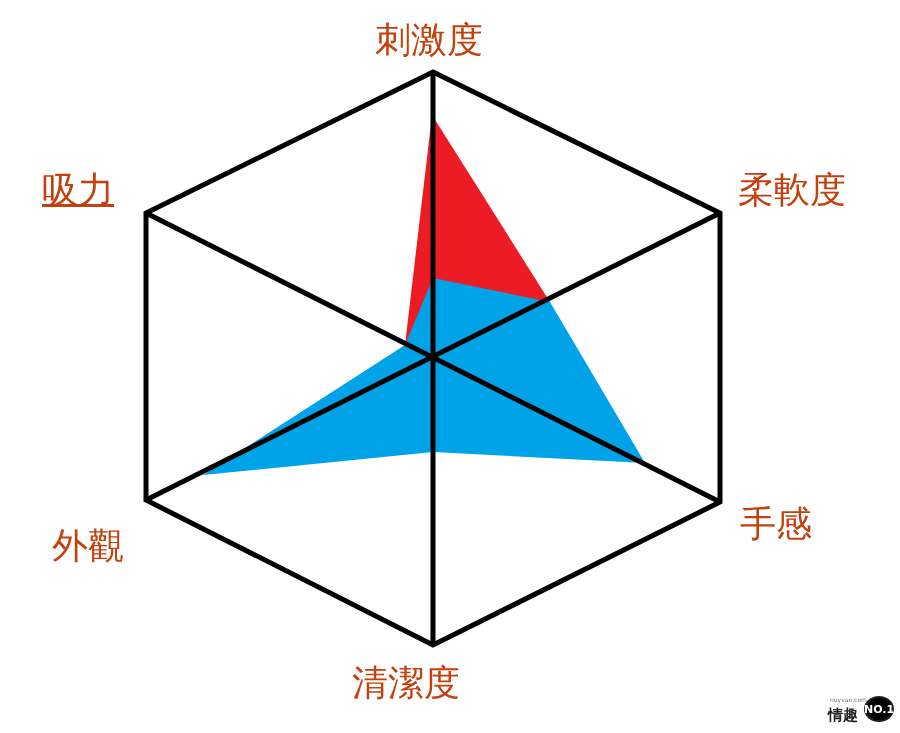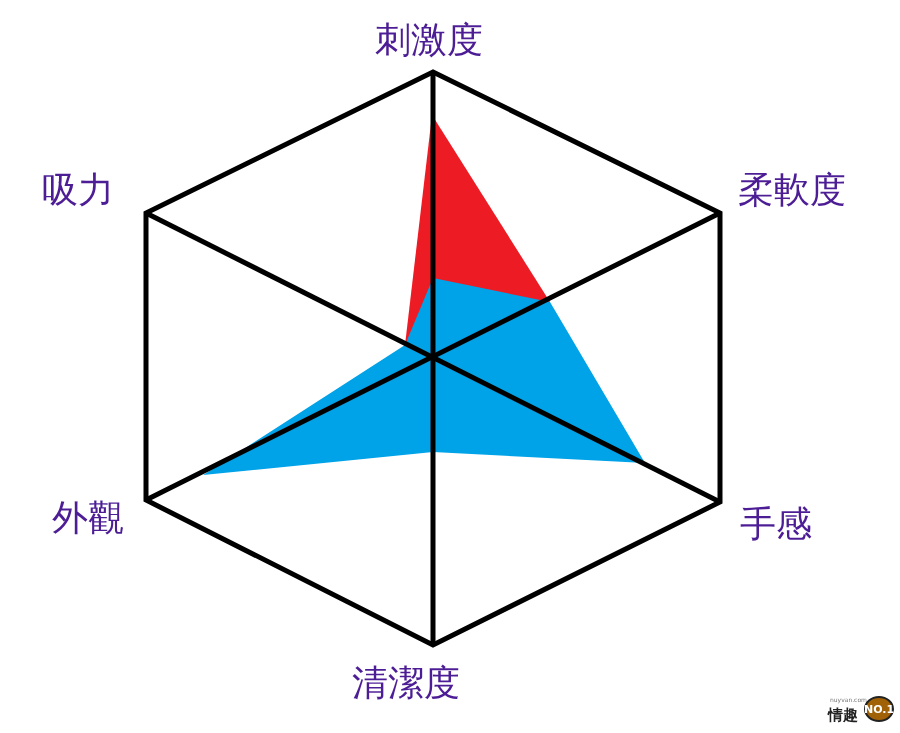--- a/index.html
+++ b/index.html
@@ -1,22 +1,22 @@
 <!DOCTYPE html>
 <html><head>
 <meta charset="utf-8">
 <style>
   html, body { margin: 0; padding: 0; background: #ffffff; }
   body { width: 900px; height: 733px; position: relative; overflow: hidden; font-family: "DejaVu Serif", "Liberation Serif", serif; }
   #chart { position: absolute; left: 0; top: 0; width: 900px; height: 733px; }
-  .axis-label { position: absolute; font-size: 36px; color: #4c1d95; white-space: nowrap; line-height: 1; }
+  .axis-label { position: absolute; font-size: 36px; color: #c2410c; white-space: nowrap; line-height: 1; }
   .watermark { position: absolute; left: 826px; top: 692px; width: 70px; height: 38px; }
   .wm-url { position: absolute; left: 4px; top: 4px; font-size: 6px; color: #777; font-family: "DejaVu Sans", sans-serif; }
   .wm-text { position: absolute; left: 2px; top: 14px; font-size: 15px; font-weight: bold; color: #222; font-family: "DejaVu Sans", sans-serif; }
-  .wm-badge { position: absolute; left: 38px; top: 4px; width: 30px; height: 26px; border-radius: 50%; background: #a16207; color: #fff; font-size: 11px; font-weight: bold; font-family: "DejaVu Sans", sans-serif; display: flex; align-items: center; justify-content: center; border: 2px solid #222; box-sizing: border-box; }
+  .wm-badge { position: absolute; left: 38px; top: 4px; width: 30px; height: 26px; border-radius: 50%; background: #000000; color: #fff; font-size: 11px; font-weight: bold; font-family: "DejaVu Sans", sans-serif; display: flex; align-items: center; justify-content: center; border: 2px solid #222; box-sizing: border-box; }
 </style>
 </head>
 <body>
 
 <svg id="chart" viewBox="0 0 900 733" xmlns="http://www.w3.org/2000/svg">
 
   <polygon points="432,115 550,302 433,358 405,345" fill="#ed1c24"></polygon>
 
   <polygon points="433,278 550,302 645,463 433,452 203,475 405,345" fill="#00a2e8"></polygon>
 
@@ -26,20 +26,20 @@
     <line x1="433" y1="72" x2="433" y2="645"></line>
     <line x1="720" y1="213" x2="146" y2="500"></line>
     <line x1="146" y1="213" x2="720" y2="502"></line>
   </g>
 </svg>
 
 <div class="axis-label" style="left:375px; top:22px;">刺激度</div>
 <div class="axis-label" style="left:738px; top:172px;">柔軟度</div>
 <div class="axis-label" style="left:740px; top:506px;">手感</div>
 <div class="axis-label" style="left:352px; top:665px;">清潔度</div>
-<div class="axis-label" style="left:52px; top:500px;">外觀</div>
-<div class="axis-label" style="left:42px; top:172px;">吸力</div>
+<div class="axis-label" style="left:52px; top:528px;">外觀</div>
+<div class="axis-label" style="left:42px; top:172px;text-decoration:underline;">吸力</div>
 
 <div class="watermark">
   <span class="wm-url">nuyvan.com</span>
   <span class="wm-text">情趣</span>
   <span class="wm-badge">NO.1</span>
 </div>
 
 </body></html>

